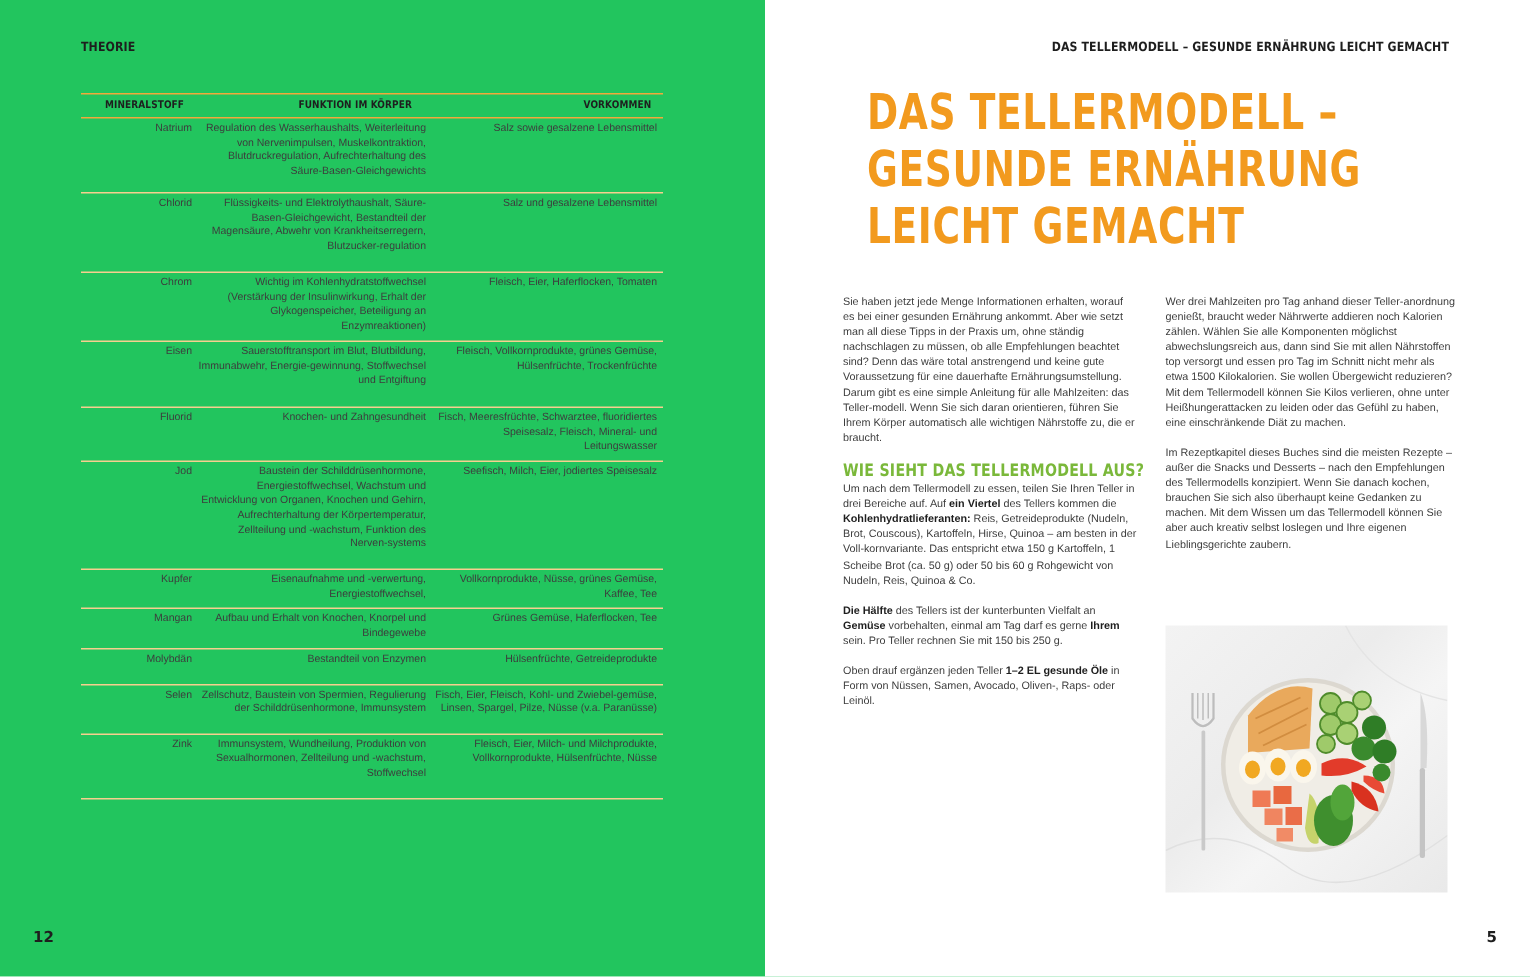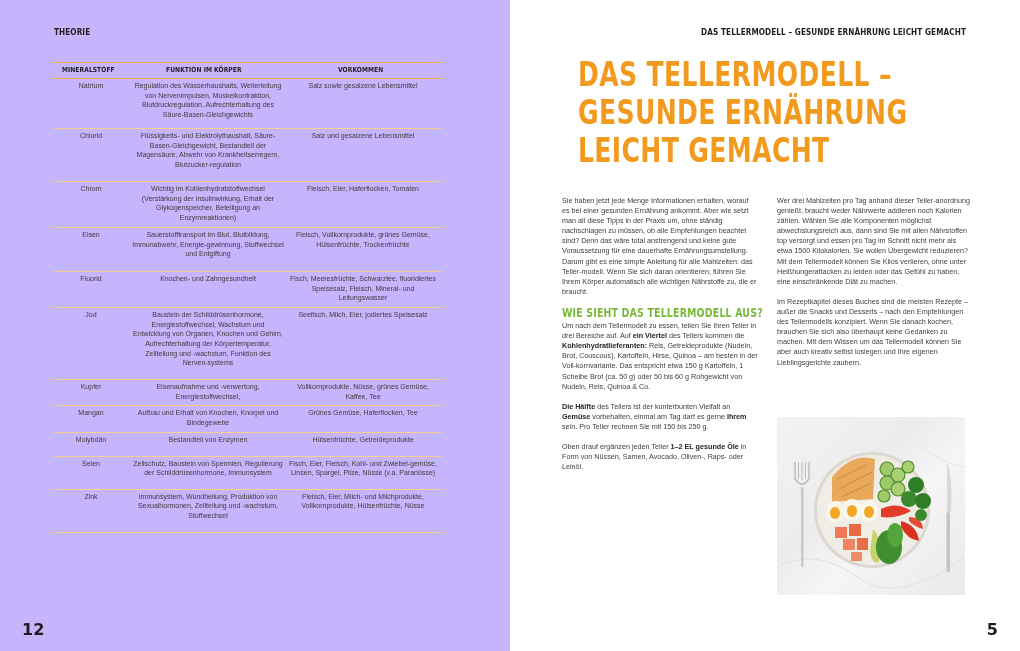--- a/index.html
+++ b/index.html
@@ -1,32 +1,32 @@
 <!DOCTYPE html>
 <html><head>
 <meta charset="utf-8">
 <style>
   * { box-sizing: border-box; margin: 0; padding: 0; }
   html, body { width: 1020px; height: 651px; overflow: hidden; background: #ffffff; }
   body { position: relative; font-family: "Liberation Sans", "DejaVu Sans", sans-serif; color: #3a3a3a; }
 
-  .page-left { position: absolute; left: 0; top: 0; width: 510px; height: 651px; background: #c4b5fd; }
+  .page-left { position: absolute; left: 0; top: 0; width: 510px; height: 651px; background: #22c55e; }
   .page-right { position: absolute; left: 510px; top: 0; width: 510px; height: 549px; background: #ffffff; }
 
   .running-head { position: absolute; top: 27px; font-family: "DejaVu Sans", sans-serif; font-weight: bold; font-size: 8.5px; letter-spacing: 0.1px; color: #1e1e1e; transform: scaleX(0.86); transform-origin: left top; }
   .running-head.left { left: 54px; }
   .running-head.right { right: 54px; transform-origin: right top; }
 
-  .folio { position: absolute; top: 620px; font-family: "DejaVu Sans", sans-serif; font-weight: bold; font-size: 16px; color: #1e1e1e; }
+  .folio { position: absolute; top: 620px; font-family: "DejaVu Sans", sans-serif; font-weight: bold; font-size: 10px; color: #1e1e1e; }
   .folio.left { left: 22px; }
   .folio.right { right: 22px; }
 
   
   .mineral-table { position: absolute; left: 54px; top: 62px; width: 388px; border-collapse: collapse; }
-  .mineral-table th, .mineral-table td { text-align: center; vertical-align: top; }
+  .mineral-table th, .mineral-table td { text-align: right; vertical-align: top; }
   .mineral-table thead tr { border-top: 1.5px solid #f2a93b; border-bottom: 1.5px solid #f2a93b; }
   .mineral-table th { font-family: "DejaVu Sans", sans-serif; font-weight: bold; font-size: 7px; color: #1e1e1e; padding: 3px 0 2px 0; height: 16px; letter-spacing: 0.1px; }
   .mineral-table th span { display: inline-block; transform: scaleX(0.85); transform-origin: left center; }
   .mineral-table tbody tr { border-bottom: 1.5px solid #f7cf8f; }
   .mineral-table td { font-size: 7px; line-height: 9.7px; color: #3d3d3d; padding: 2px 4px 4px 0; }
   .col-1 { width: 78px; }
   .col-2 { width: 156px; }
   .col-3 { width: 154px; }
 
   

